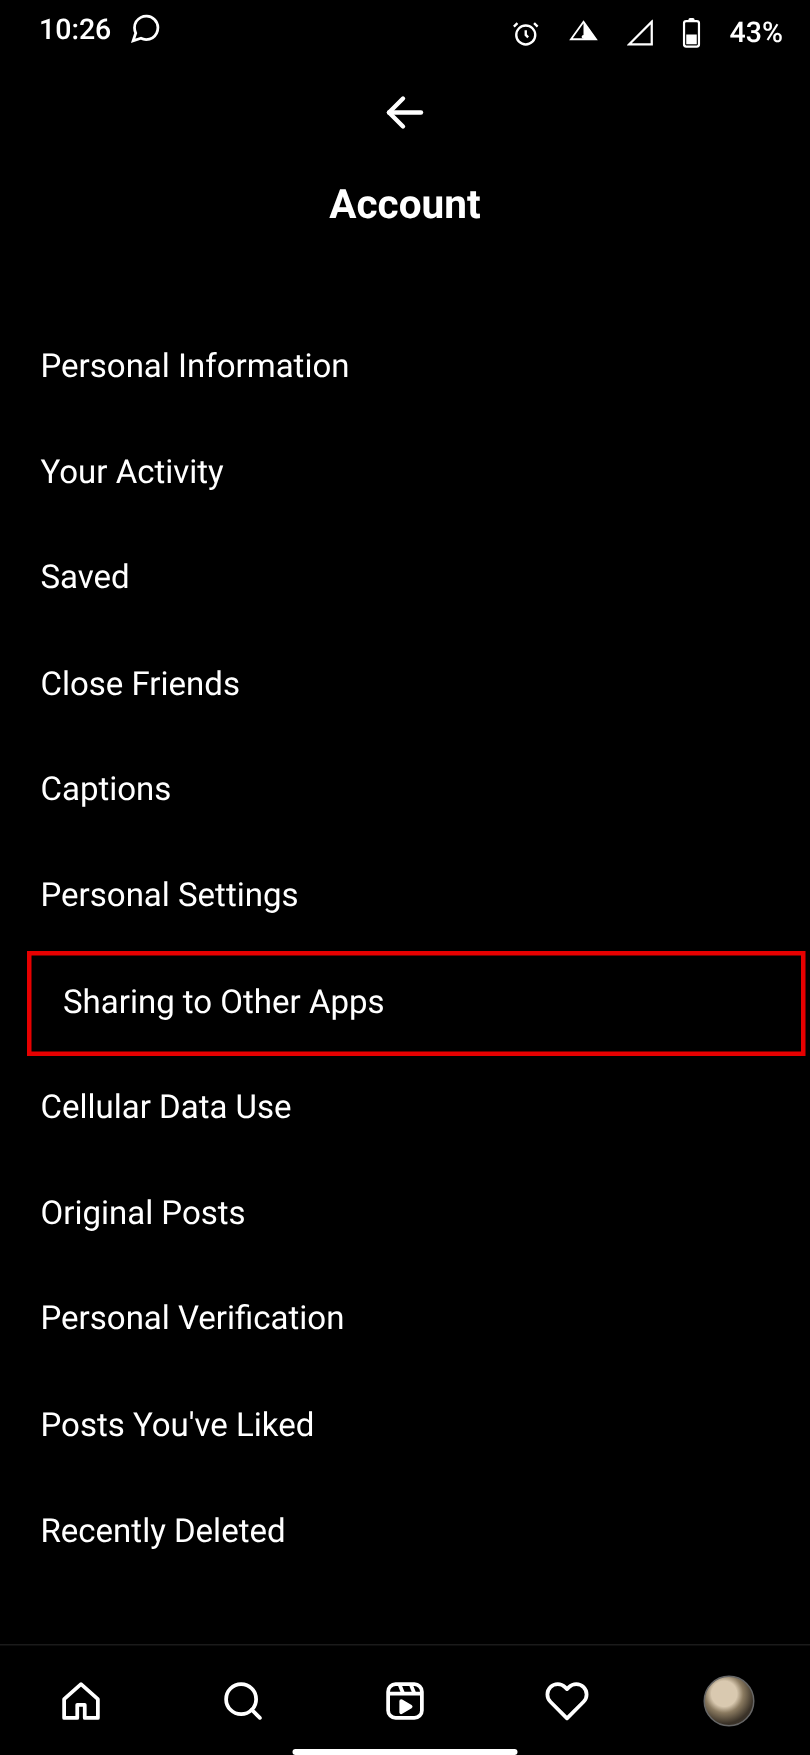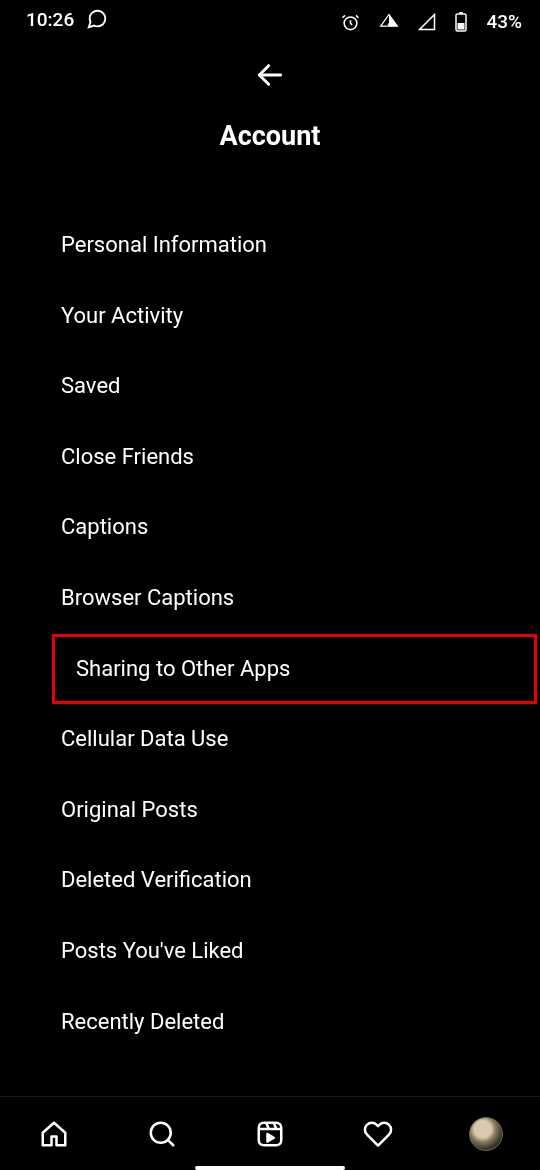--- a/index.html
+++ b/index.html
@@ -51,21 +51,20 @@
       display: flex;
       align-items: center;
       justify-content: center;
     }
     .header-title {
       font-size: 27px;
       font-weight: 700;
     }
     .menu-list {
       padding-top: 42px;
-      padding-left: 34px;
     }
     .menu-item {
       padding: 18px 24px;
       font-size: 22px;
       font-weight: 400;
       line-height: 1.3;
       border: 3px solid transparent;
     }
     .menu-item.highlighted {
       border: 3px solid #e60000;
@@ -162,25 +161,25 @@
   </div>
   <div class="header-title">Account</div>
 </div>
 
 <div class="menu-list">
   <div class="menu-item"><span>Personal Information</span></div>
   <div class="menu-item"><span>Your Activity</span></div>
   <div class="menu-item"><span>Saved</span></div>
   <div class="menu-item"><span>Close Friends</span></div>
   <div class="menu-item"><span>Captions</span></div>
-  <div class="menu-item"><span>Browser Captions</span></div>
+  <div class="menu-item"><span>Personal Settings</span></div>
   <div class="menu-item highlighted"><span>Sharing to Other Apps</span></div>
   <div class="menu-item"><span>Cellular Data Use</span></div>
   <div class="menu-item"><span>Original Posts</span></div>
-  <div class="menu-item"><span>Deleted Verification</span></div>
+  <div class="menu-item"><span>Personal Verification</span></div>
   <div class="menu-item"><span>Posts You've Liked</span></div>
   <div class="menu-item"><span>Recently Deleted</span></div>
 </div>
 
 <div class="bottom-nav">
   <div class="nav-item">
     <svg width="30" height="30" viewBox="0 0 24 24" fill="none" stroke="#fff" stroke-width="2" stroke-linecap="round" stroke-linejoin="round">
       <path d="M3 11 L12 3 L21 11 L21 21 L14 21 L14 14 L10 14 L10 21 L3 21 Z"></path>
     </svg>
   </div>

